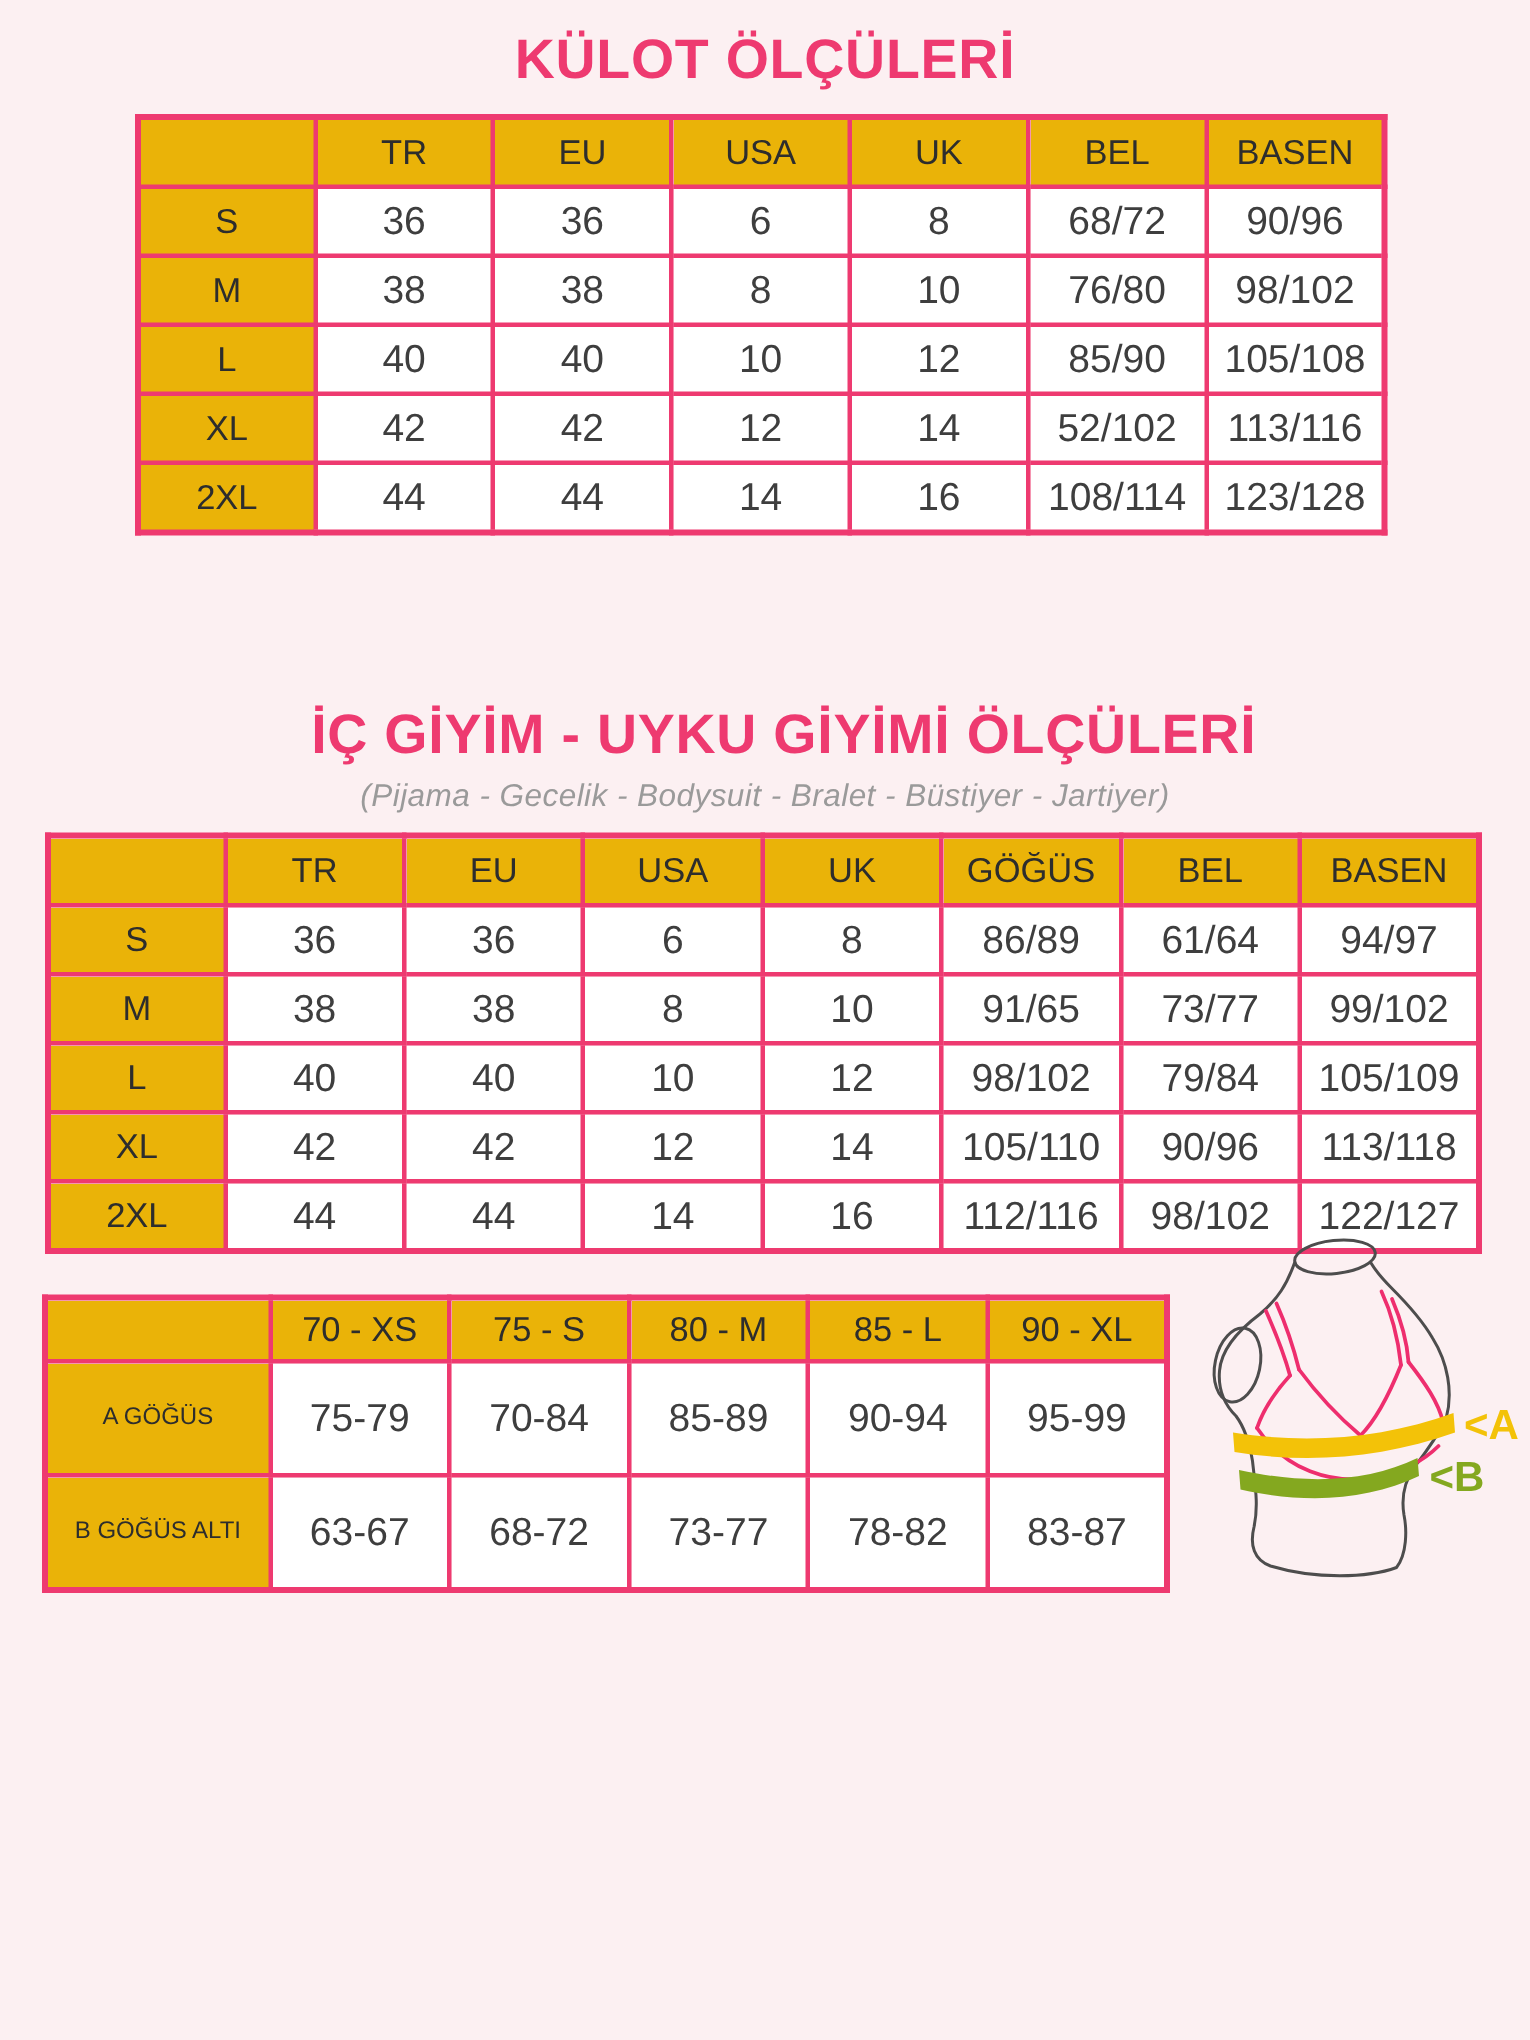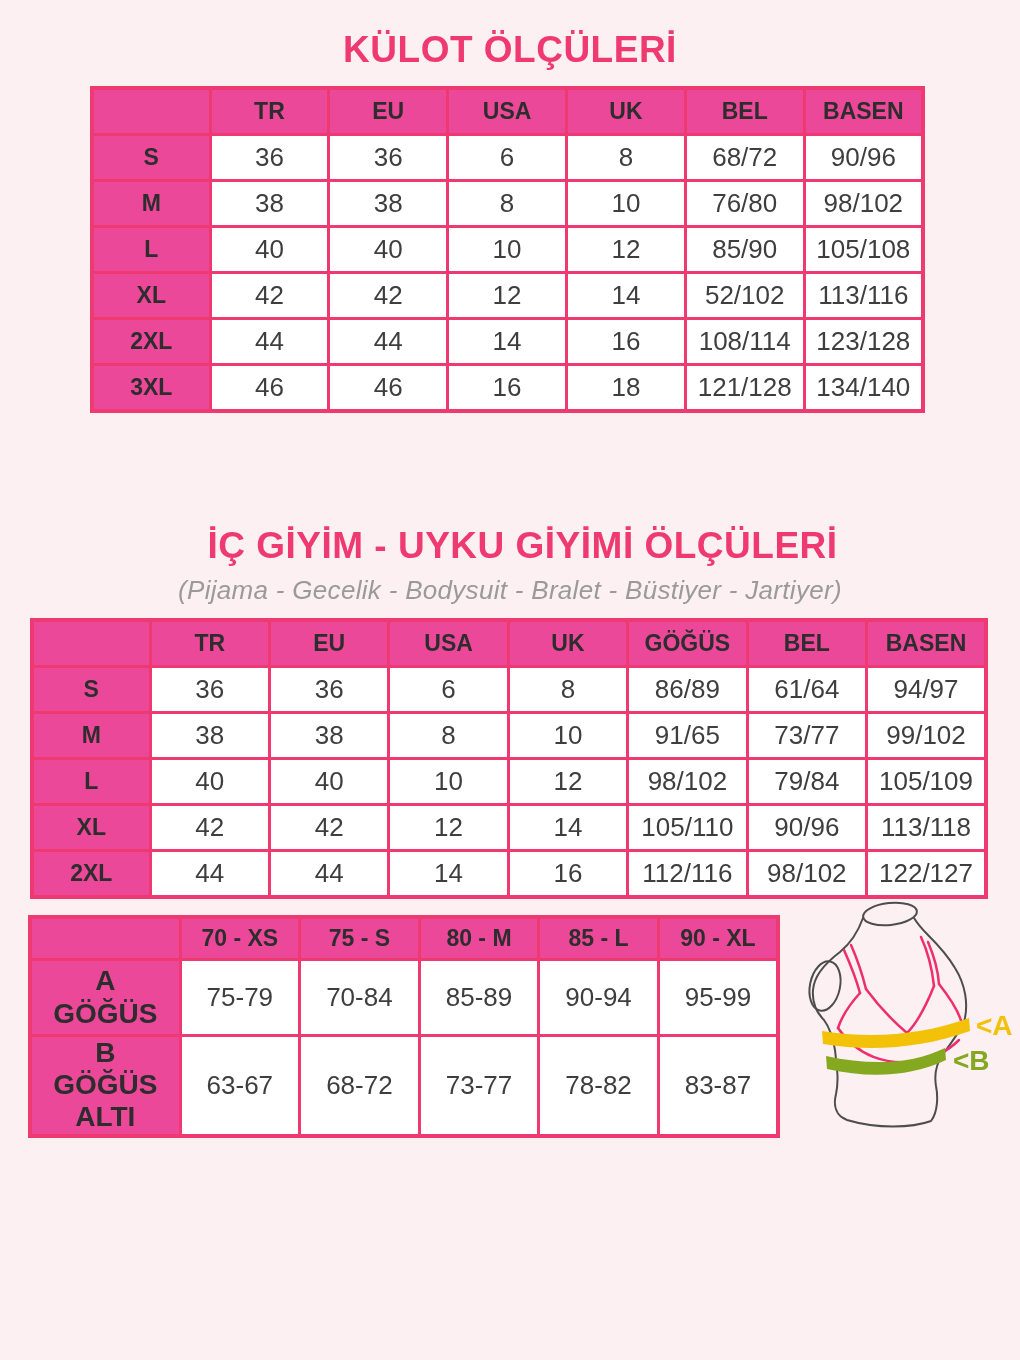--- a/index.html
+++ b/index.html
@@ -7,50 +7,50 @@
     width:1020px;height:1360px;overflow:hidden;
     background:#fcf0f2;
     font-family:"Liberation Sans","DejaVu Sans",sans-serif;
     -webkit-font-smoothing:antialiased;
   }
   .sec-title{
     margin:0;text-align:center;
     font-size:37px;font-weight:800;letter-spacing:.5px;
     color:#ee3a70;line-height:1.15;
   }
-  .sec1 .sec-title{padding-top:29px;margin-bottom:14px;}
+  .sec1 .sec-title{padding-top:19px;margin-bottom:14px;}
   .sec2 .sec-title{margin-top:112px;margin-left:25px;}
   .sec3 .sec-title{margin-top:112px;text-align:left;padding-left:237px;}
   .subtitle{
     margin:8px 0 0;text-align:center;
-    font-size:26px;font-style:italic;color:#9a9a9a;letter-spacing:.3px;
+    font-size:21px;font-style:italic;color:#9a9a9a;letter-spacing:.3px;
   }
   table{
     border-collapse:collapse;table-layout:fixed;
     background:#fcf0f2;
   }
   th,td{
     border:3px solid #ee3a70;
     text-align:center;vertical-align:middle;
     padding:0 4px;overflow:hidden;
   }
   table{border:4px solid #ee3a70;}
-  th{background:#ec4899;font-weight:700;color:#2d2d2d;font-size:23px;}
+  th{background:#eab308;font-weight:400;color:#2d2d2d;font-size:23px;}
   td{background:#ffffff;font-weight:400;color:#3e3e3e;font-size:26px;}
   .t1{width:835px;margin:12px 0 0 90px;}
   .t1 th,.t1 td{height:43px;}
   .t1 col.c0{width:118px;}
   .t2{width:958px;margin:12px 0 0 30px;}
   .t2 th,.t2 td{height:43px;}
   .t2 col.c0{width:118px;}
   .t3{width:757px;margin:16px 0 0 28px;}
   .t3 thead th{height:39px;}
   .t3 tbody th,.t3 tbody td{height:73px;}
   .t3 col.c0{width:150px;}
-  .t3 tbody th{font-size:28px;line-height:1.15;padding:0 10px;}
+  .t3 tbody th{font-size:16px;line-height:1.15;padding:0 10px;}
   .sec3-row{display:flex;align-items:flex-end;}
   .diagram{margin:-14px 0 0 22px;flex:0 0 auto;}
 </style>
 </head>
 <body>
 
 <section class="sec1">
   <h1 class="sec-title">KÜLOT ÖLÇÜLERİ</h1>
   <table class="t1">
     <colgroup>
@@ -111,29 +111,20 @@
           <td>113/116</td>
         </tr>
         <tr>
           <th>2XL</th>
           <td>44</td>
           <td>44</td>
           <td>14</td>
           <td>16</td>
           <td>108/114</td>
           <td>123/128</td>
-        </tr>
-        <tr>
-          <th>3XL</th>
-          <td>46</td>
-          <td>46</td>
-          <td>16</td>
-          <td>18</td>
-          <td>121/128</td>
-          <td>134/140</td>
         </tr>
       </tbody>
     </table>
 </section>
 
 <section class="sec2">
   <h2 class="sec-title">İÇ GİYİM - UYKU GİYİMİ ÖLÇÜLERİ</h2>
   <p class="subtitle">(Pijama - Gecelik - Bodysuit - Bralet - Büstiyer - Jartiyer)</p>
   <table class="t2">
     <colgroup>

